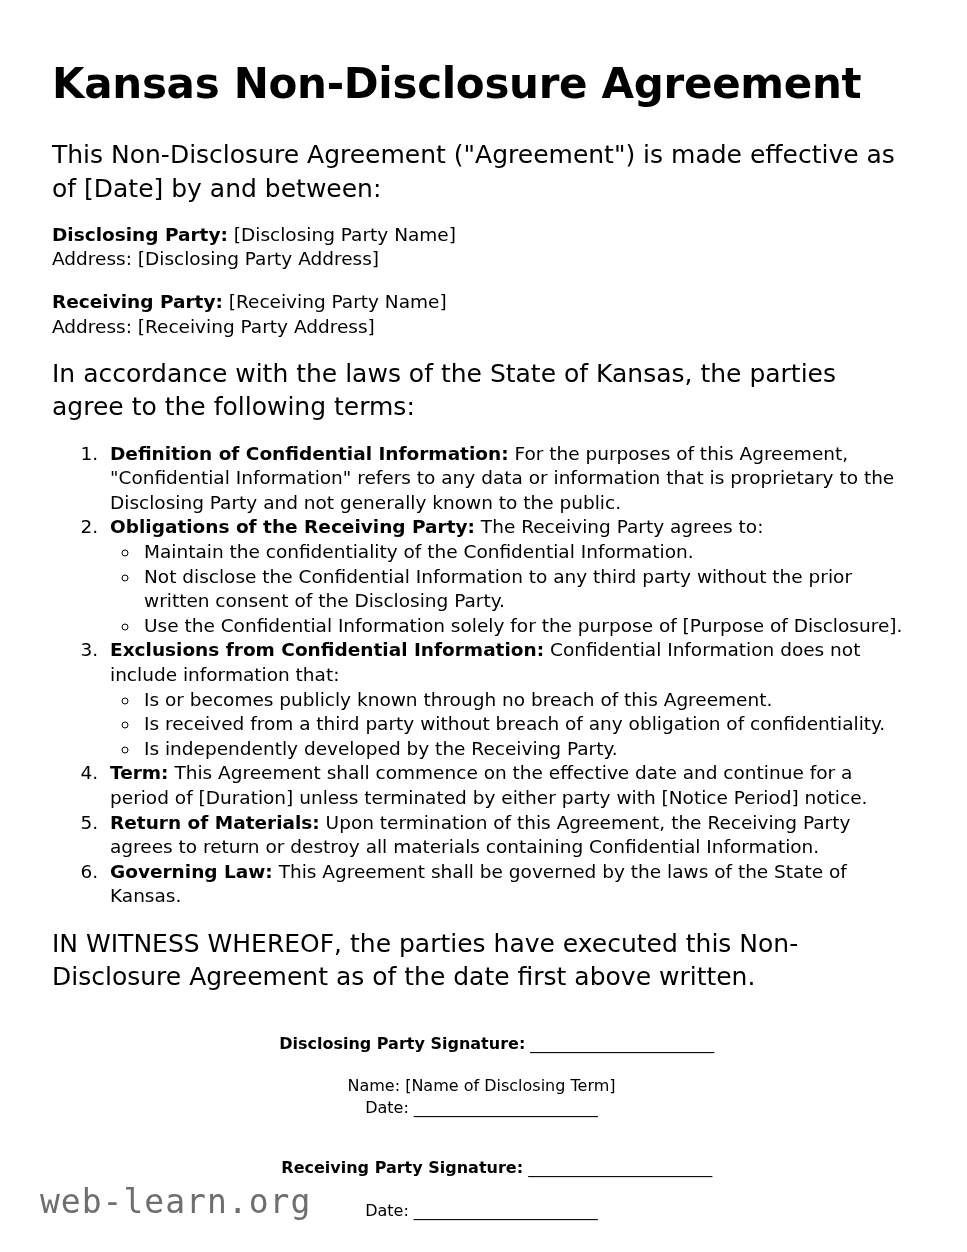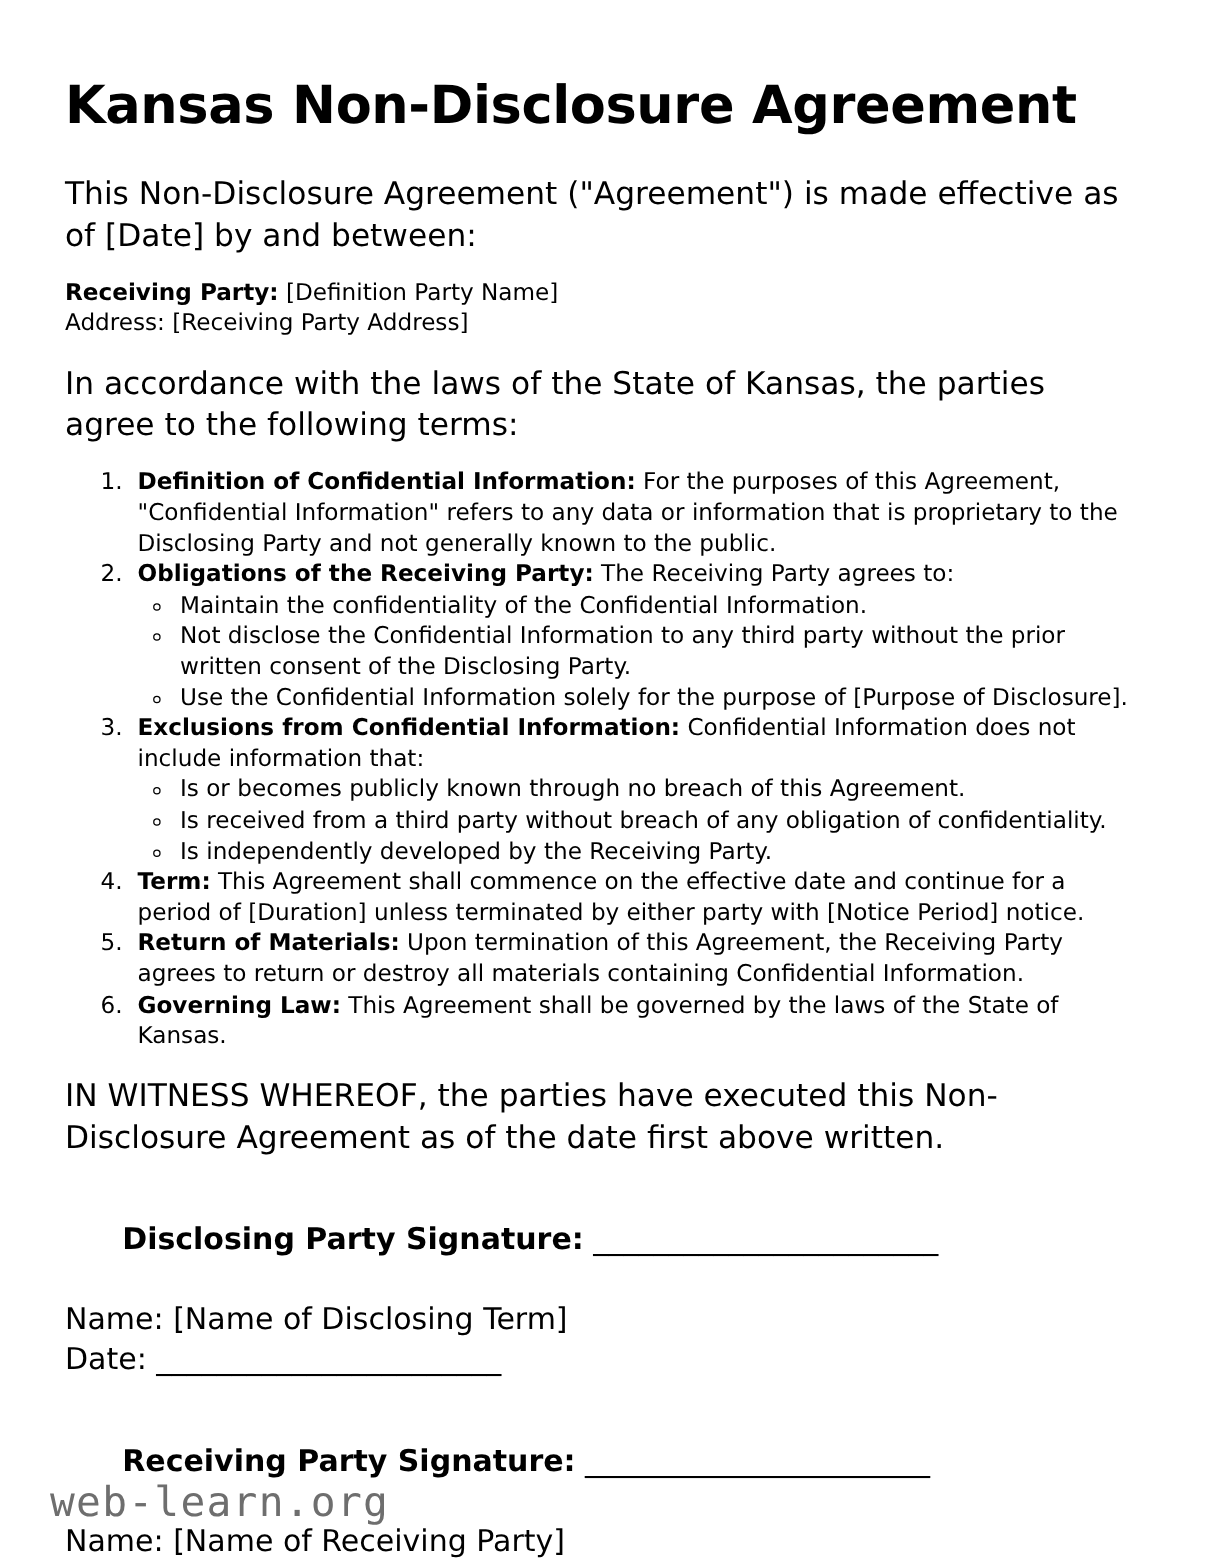--- a/index.html
+++ b/index.html
@@ -58,23 +58,24 @@
     list-style-type: circle;
     margin: 0;
     padding-left: 30px;
   }
   ul.subterms > li {
     padding-left: 4px;
   }
 
   .sig-block { margin: 0 0 18px 0; }
   .sig-line {
-    font-size: 24px;
+    font-size: 16px;
     line-height: 1.33;
     white-space: pre;
+    text-align: center;
   }
   .witness { margin-top: 22px; }
 
   .watermark {
     position: absolute;
     left: 40px;
     top: 1182px;
     font-family: "DejaVu Sans Mono", "Liberation Mono", monospace;
     font-size: 33px;
     color: #6e6e6e;
@@ -84,25 +85,32 @@
 </style>
 </head>
 <body>
 
 <div class="page">
 
   <h1 class="doc-title">Kansas Non-Disclosure Agreement</h1>
 
   <p class="para">This Non-Disclosure Agreement ("Agreement") is made effective as of [Date] by and between:</p>
 
+  <div class="block">
+    <div class="line">
+      <b>Disclosing Party:</b>
+      <span>[Disclosing Party Name]</span>
+    </div>
+    <div class="line">Address: [Disclosing Party Address]</div>
+  </div>
 
   <div class="block">
     <div class="line">
       <b>Receiving Party:</b>
-      <span>[Definition Party Name]</span>
+      <span>[Receiving Party Name]</span>
     </div>
     <div class="line">Address: [Receiving Party Address]</div>
   </div>
 
   <p class="para">In accordance with the laws of the State of Kansas, the parties agree to the following terms:</p>
 
   <ol class="terms">
     <li>
       <b>Definition of Confidential Information:</b><span> For the purposes of this Agreement, "Confidential Information" refers to any data or information that is proprietary to the Disclosing Party and not generally known to the public.</span>
     </li>
@@ -140,19 +148,18 @@
       <b>Disclosing Party Signature:</b><span> _______________________</span>
     </div>
     <div class="sig-line">Name: [Name of Disclosing Term]</div>
     <div class="sig-line">Date: _______________________</div>
   </div>
 
   <div class="sig-block">
     <div class="sig-line">
       <b>Receiving Party Signature:</b><span> _______________________</span>
     </div>
-    <div class="sig-line">Name: [Name of Receiving Party]</div>
     <div class="sig-line">Date: _______________________</div>
   </div>
 
 </div>
 
 <div class="watermark">web-learn.org</div>
 
 </body></html>

